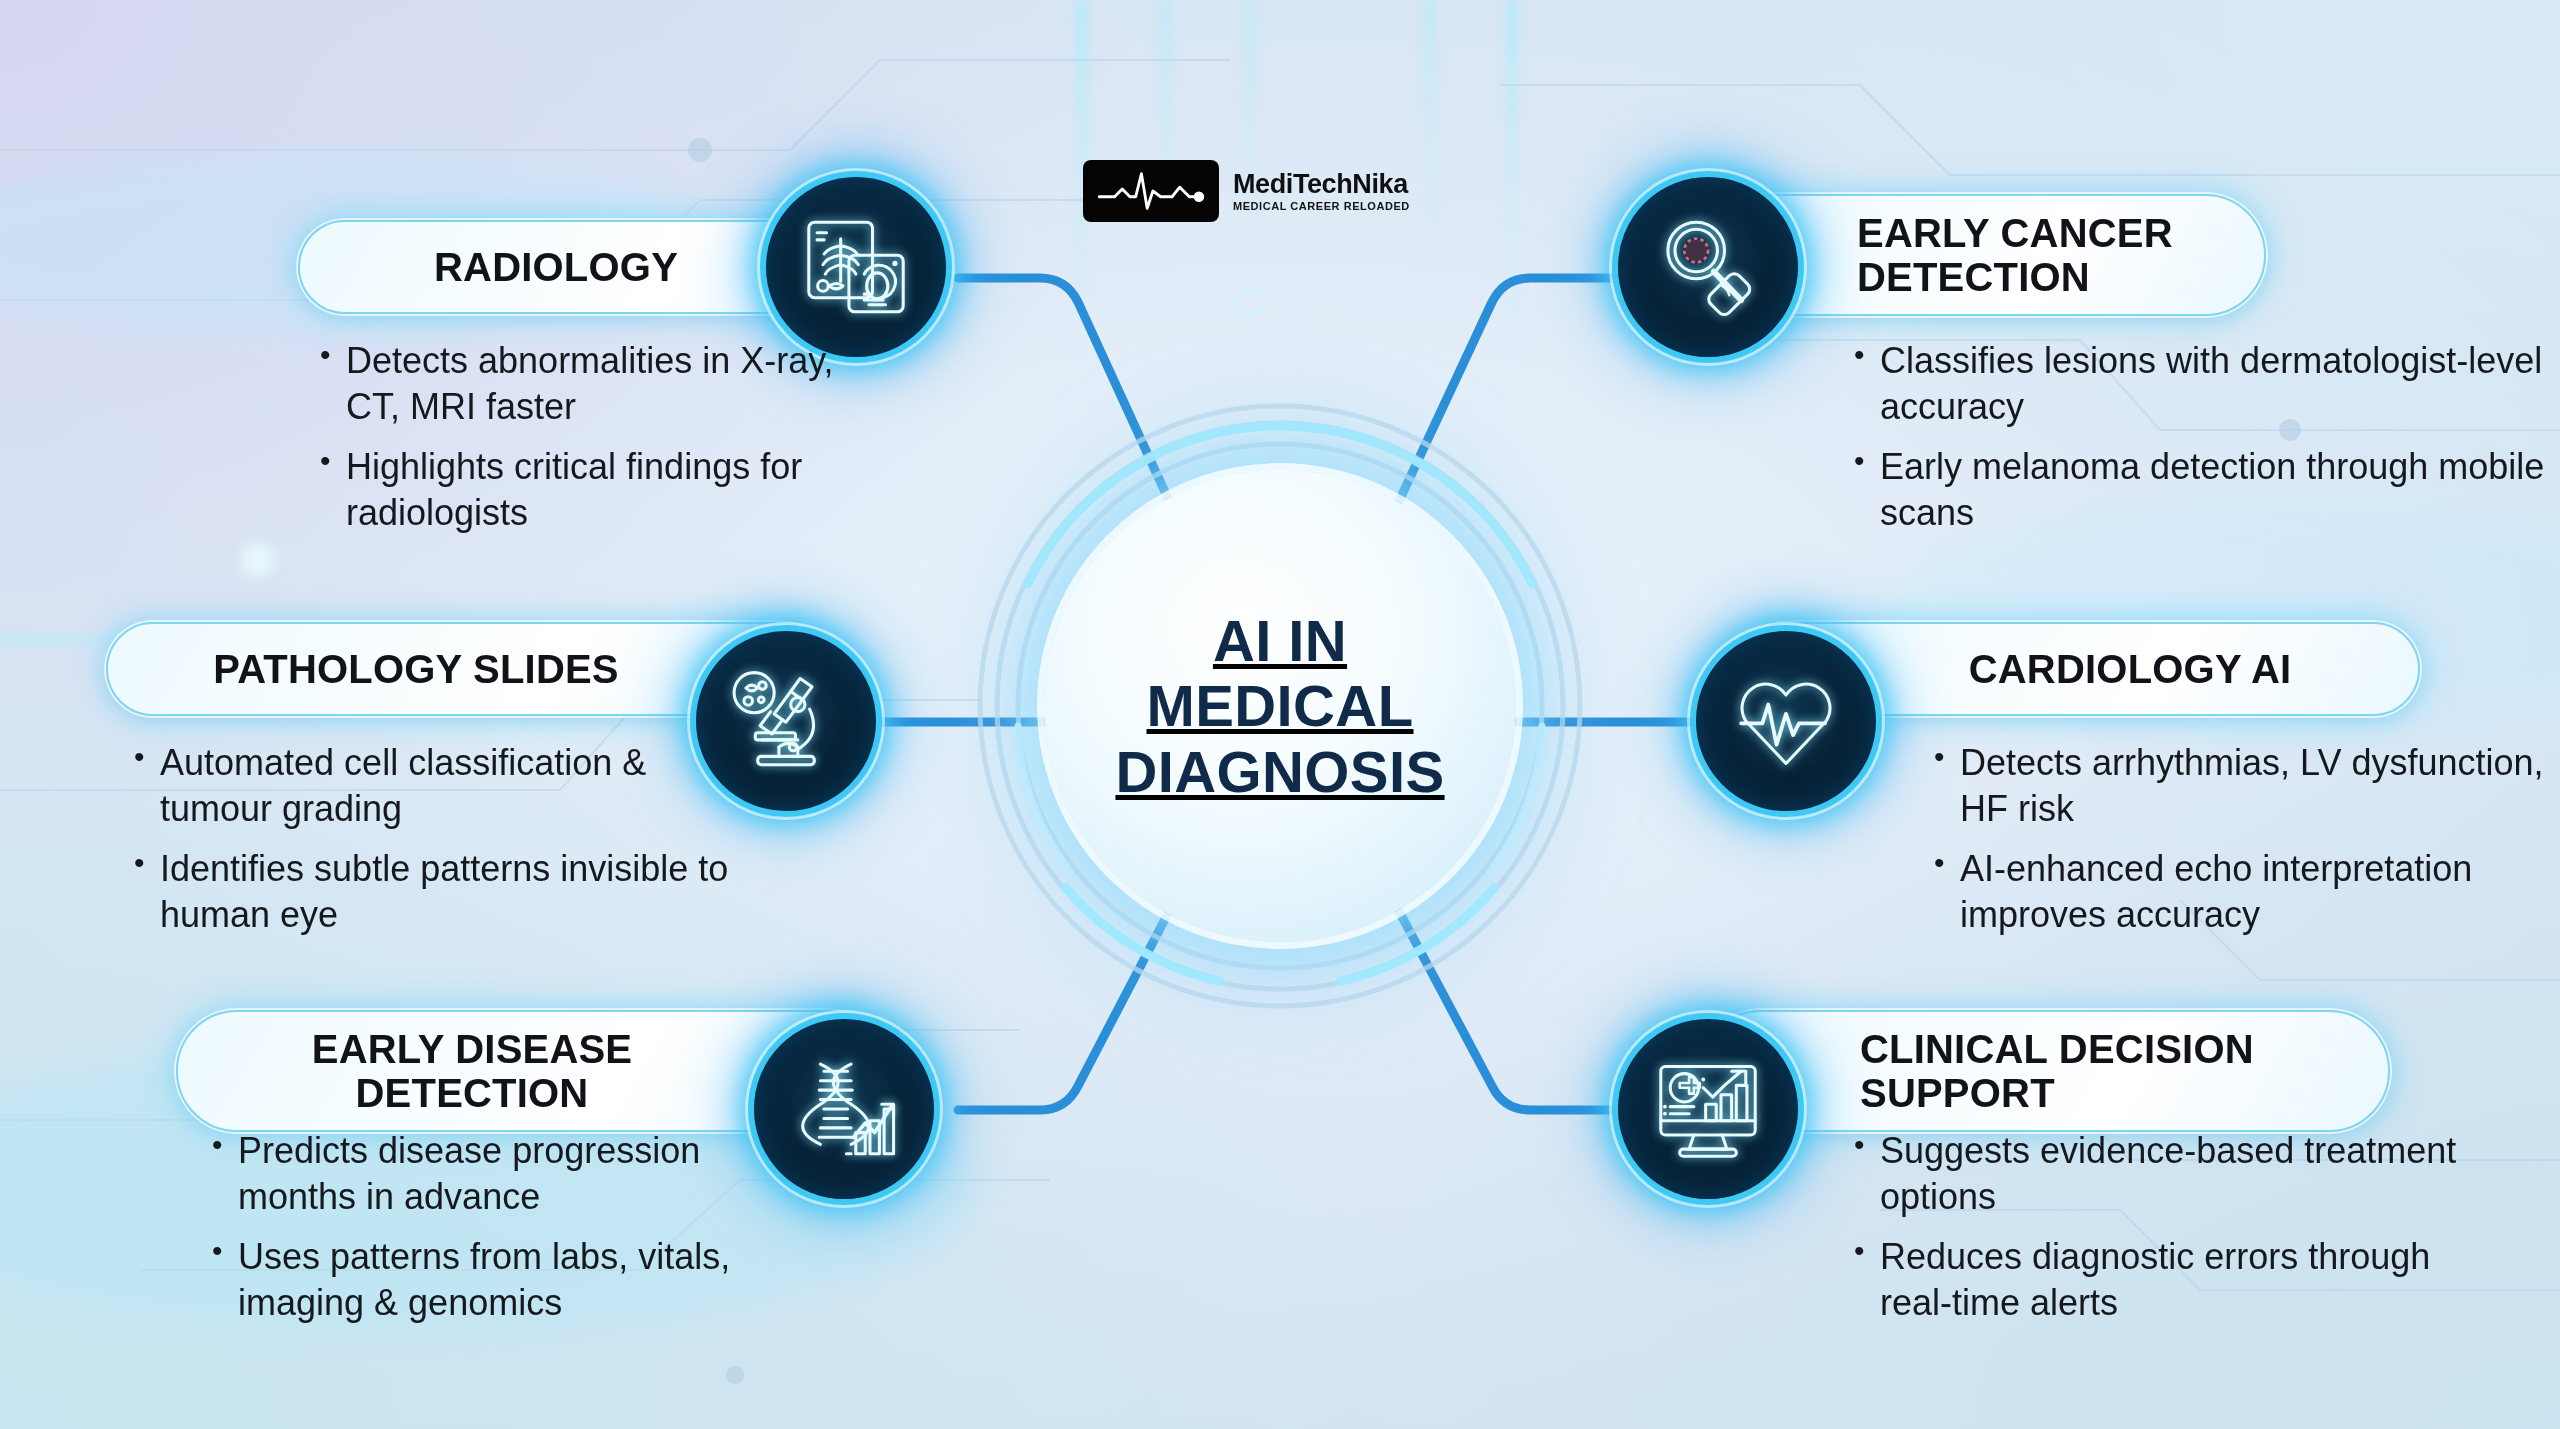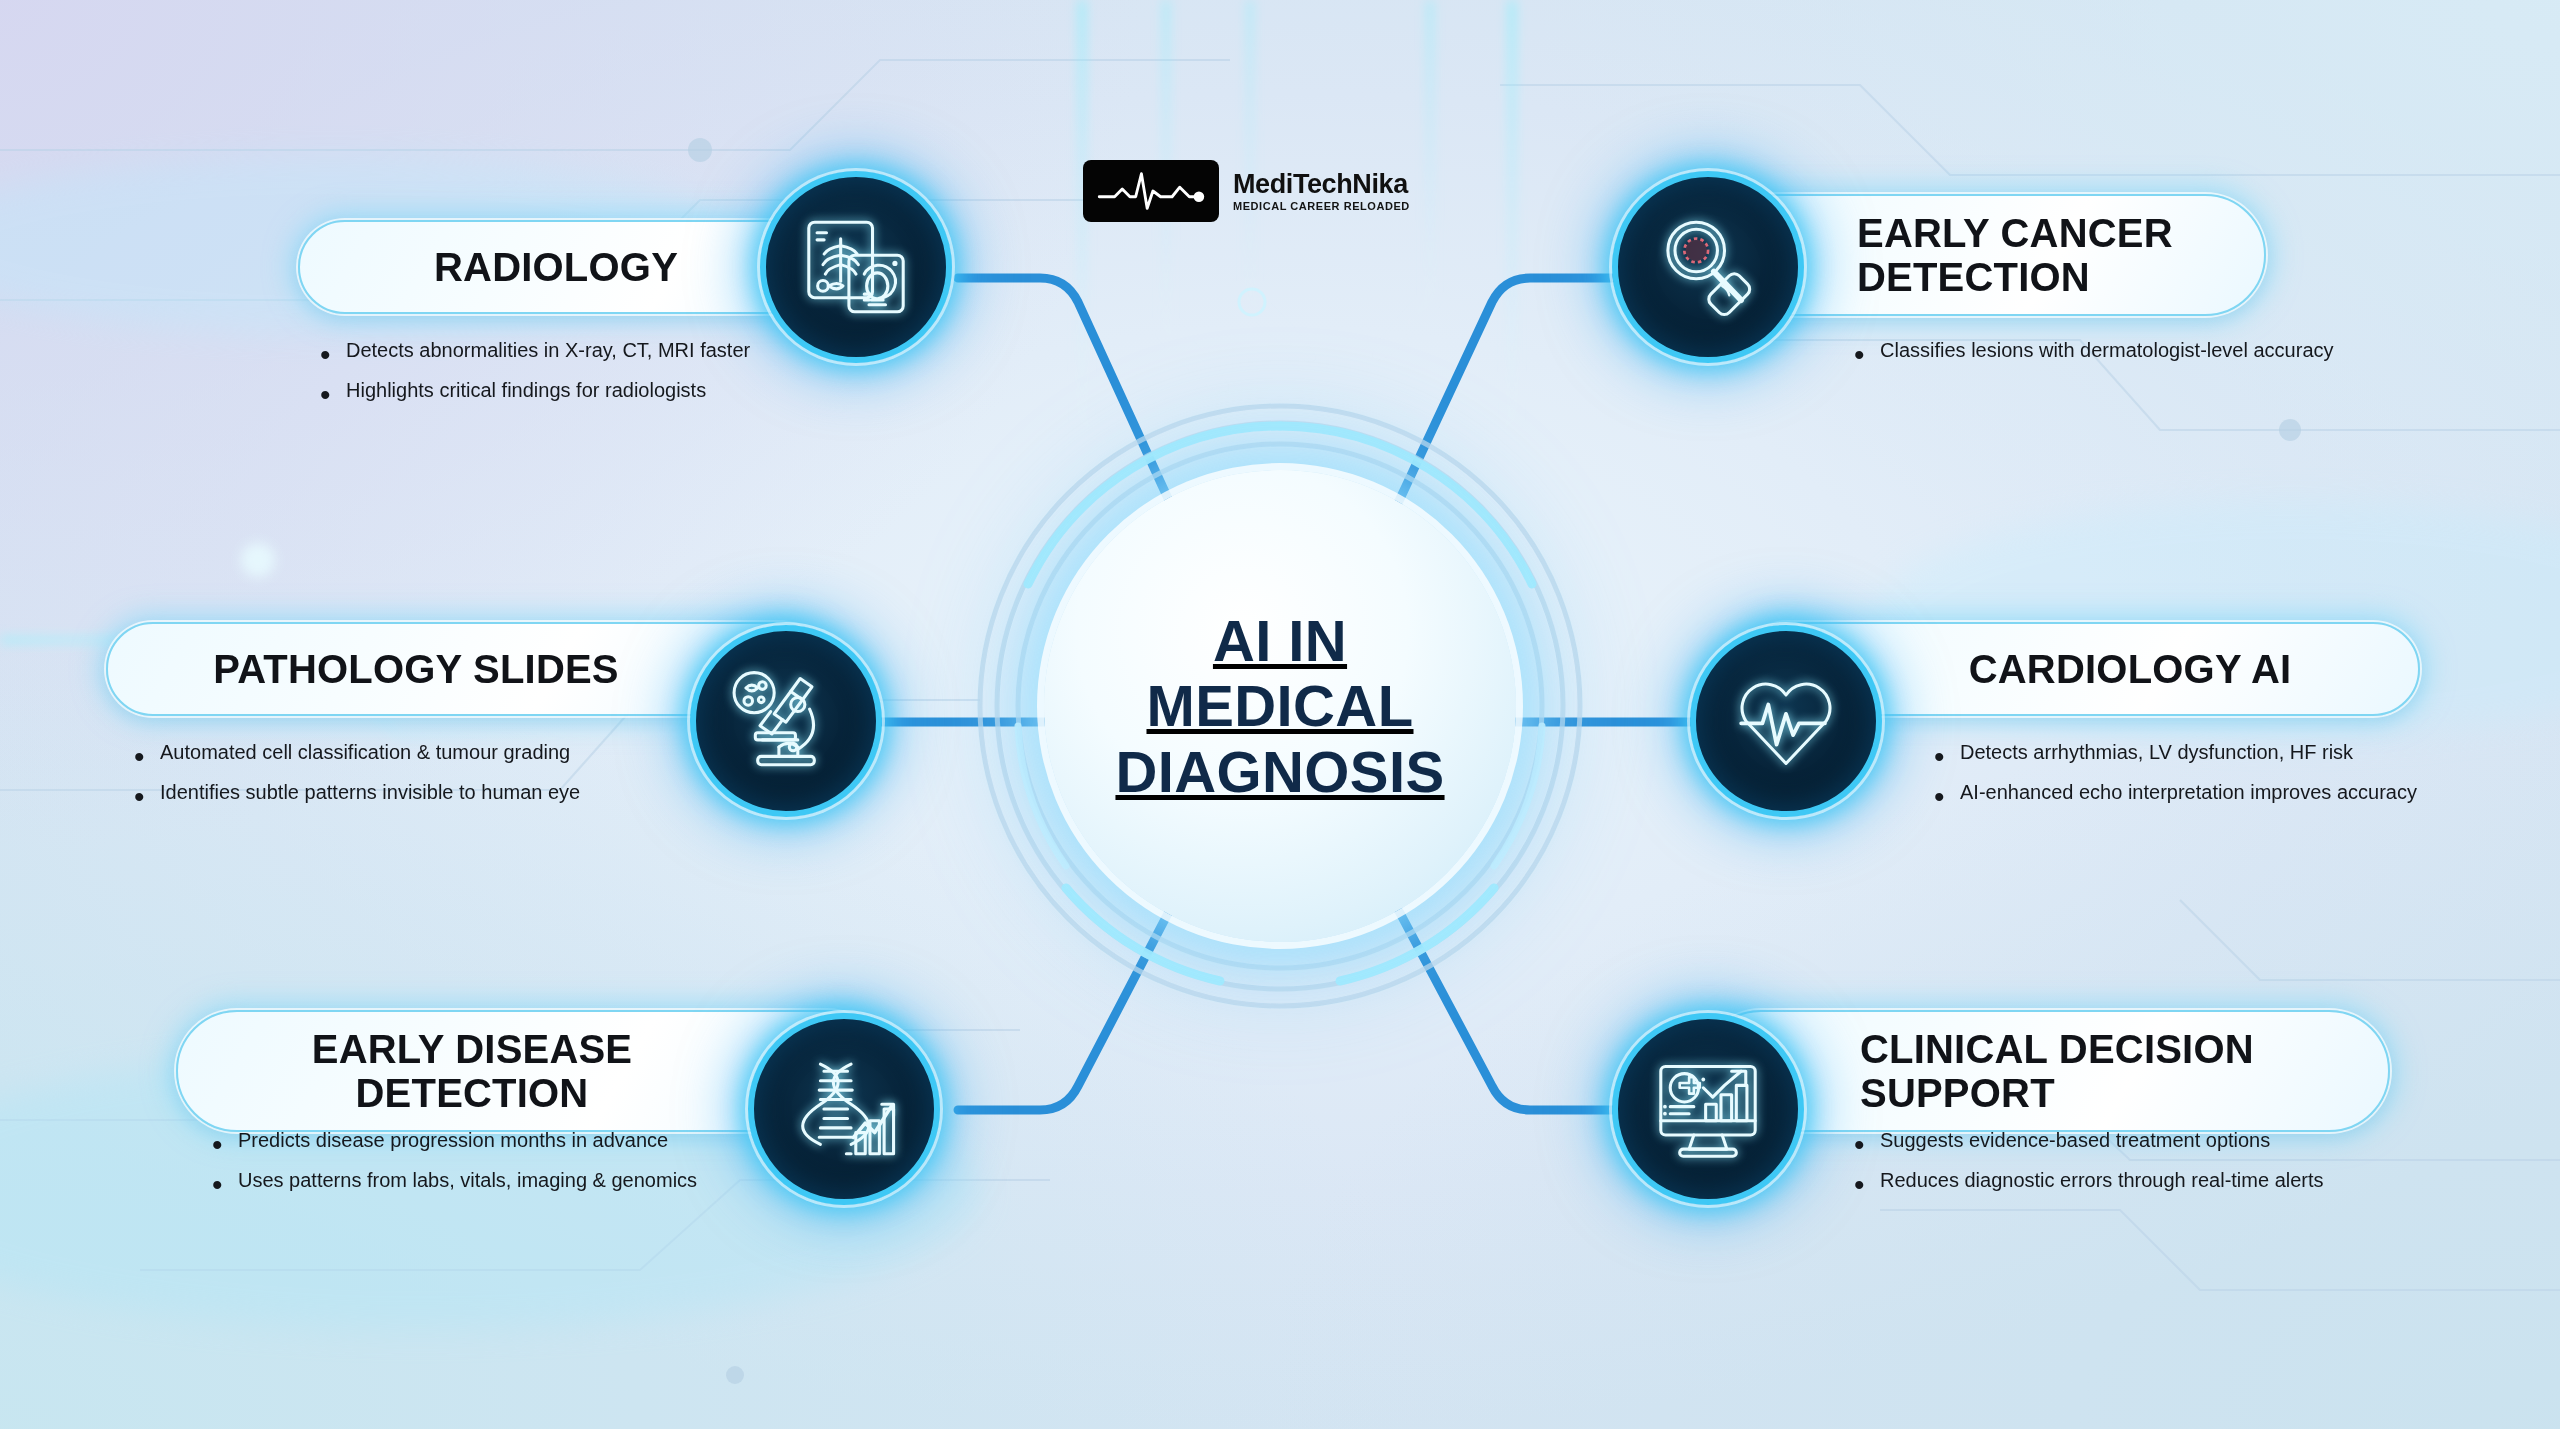--- a/index.html
+++ b/index.html
@@ -107,21 +107,21 @@
       inset 0 0 26px 6px rgba(10,60,95,.8);
     display:flex; align-items:center; justify-content:center;
   }
   .icon-circle svg { width:118px; height:118px; overflow:visible; }
   .ico { fill:none; stroke:#e7fbff; stroke-width:2.6; stroke-linecap:round; stroke-linejoin:round;
          filter:drop-shadow(0 0 4px rgba(140,235,255,.95)); }
 
   .bullets { position:absolute; width:640px; }
   .bullets li {
     list-style:none; position:relative; padding-left:30px;
-    font-size:20px; line-height:1.28; color:#15181d;
+    font-size:36px; line-height:1.28; color:#15181d;
     margin-bottom:14px;
   }
   .bullets li:before {
     content:"•"; position:absolute; left:4px; top:-2px; font-size:30px; color:#15181d;
   }
 
   
   .links { position:absolute; inset:0; width:100%; height:100%; pointer-events:none; }
 </style>
 </head>
@@ -303,20 +303,21 @@
           <path d="M62,66 q5,3 6,8" stroke-width="2"></path>
         </g>
         <g fill="none" stroke="#e86b7a" stroke-width="2.4" opacity="0.95">
           <circle cx="40" cy="36" r="10" stroke-dasharray="3 2.6"></circle>
         </g>
         <circle cx="40" cy="36" r="9" fill="#6d2f3f" opacity="0.55"></circle>
       </svg>
     </div>
     <ul class="bullets" style="left:1850px; top:338px; width:700px;">
       <li>Classifies lesions with dermatologist-level accuracy</li>
+      <li>Early melanoma detection through mobile scans</li>
     </ul>
   </div>
 
   <div class="node">
     <div class="pill" style="left:106px; top:622px; width:720px;">
       <div class="pill-title" style="text-align:center; padding:0 130px 0 30px;">PATHOLOGY SLIDES</div>
     </div>
     <div class="icon-circle" style="left:690px; top:625px;">
       <svg viewBox="0 0 100 100">
         <g class="ico">

